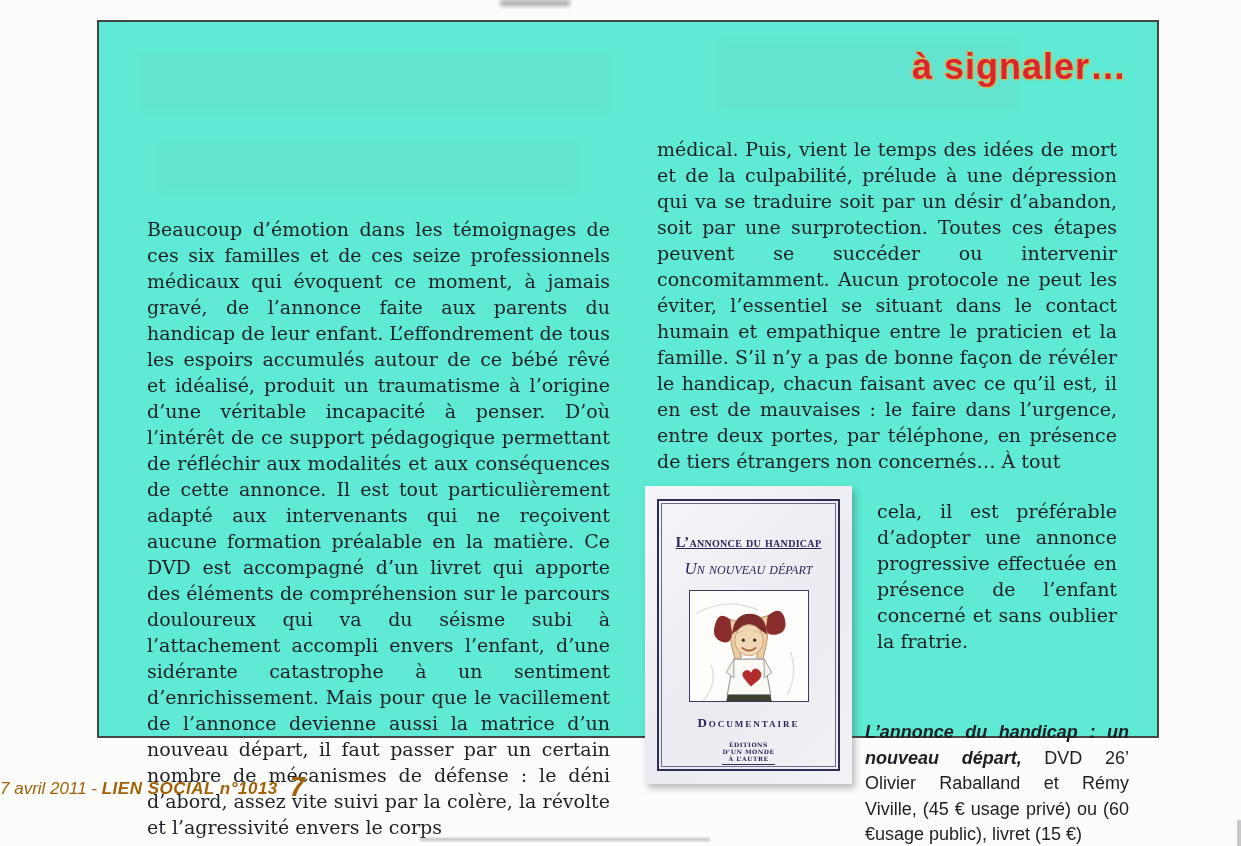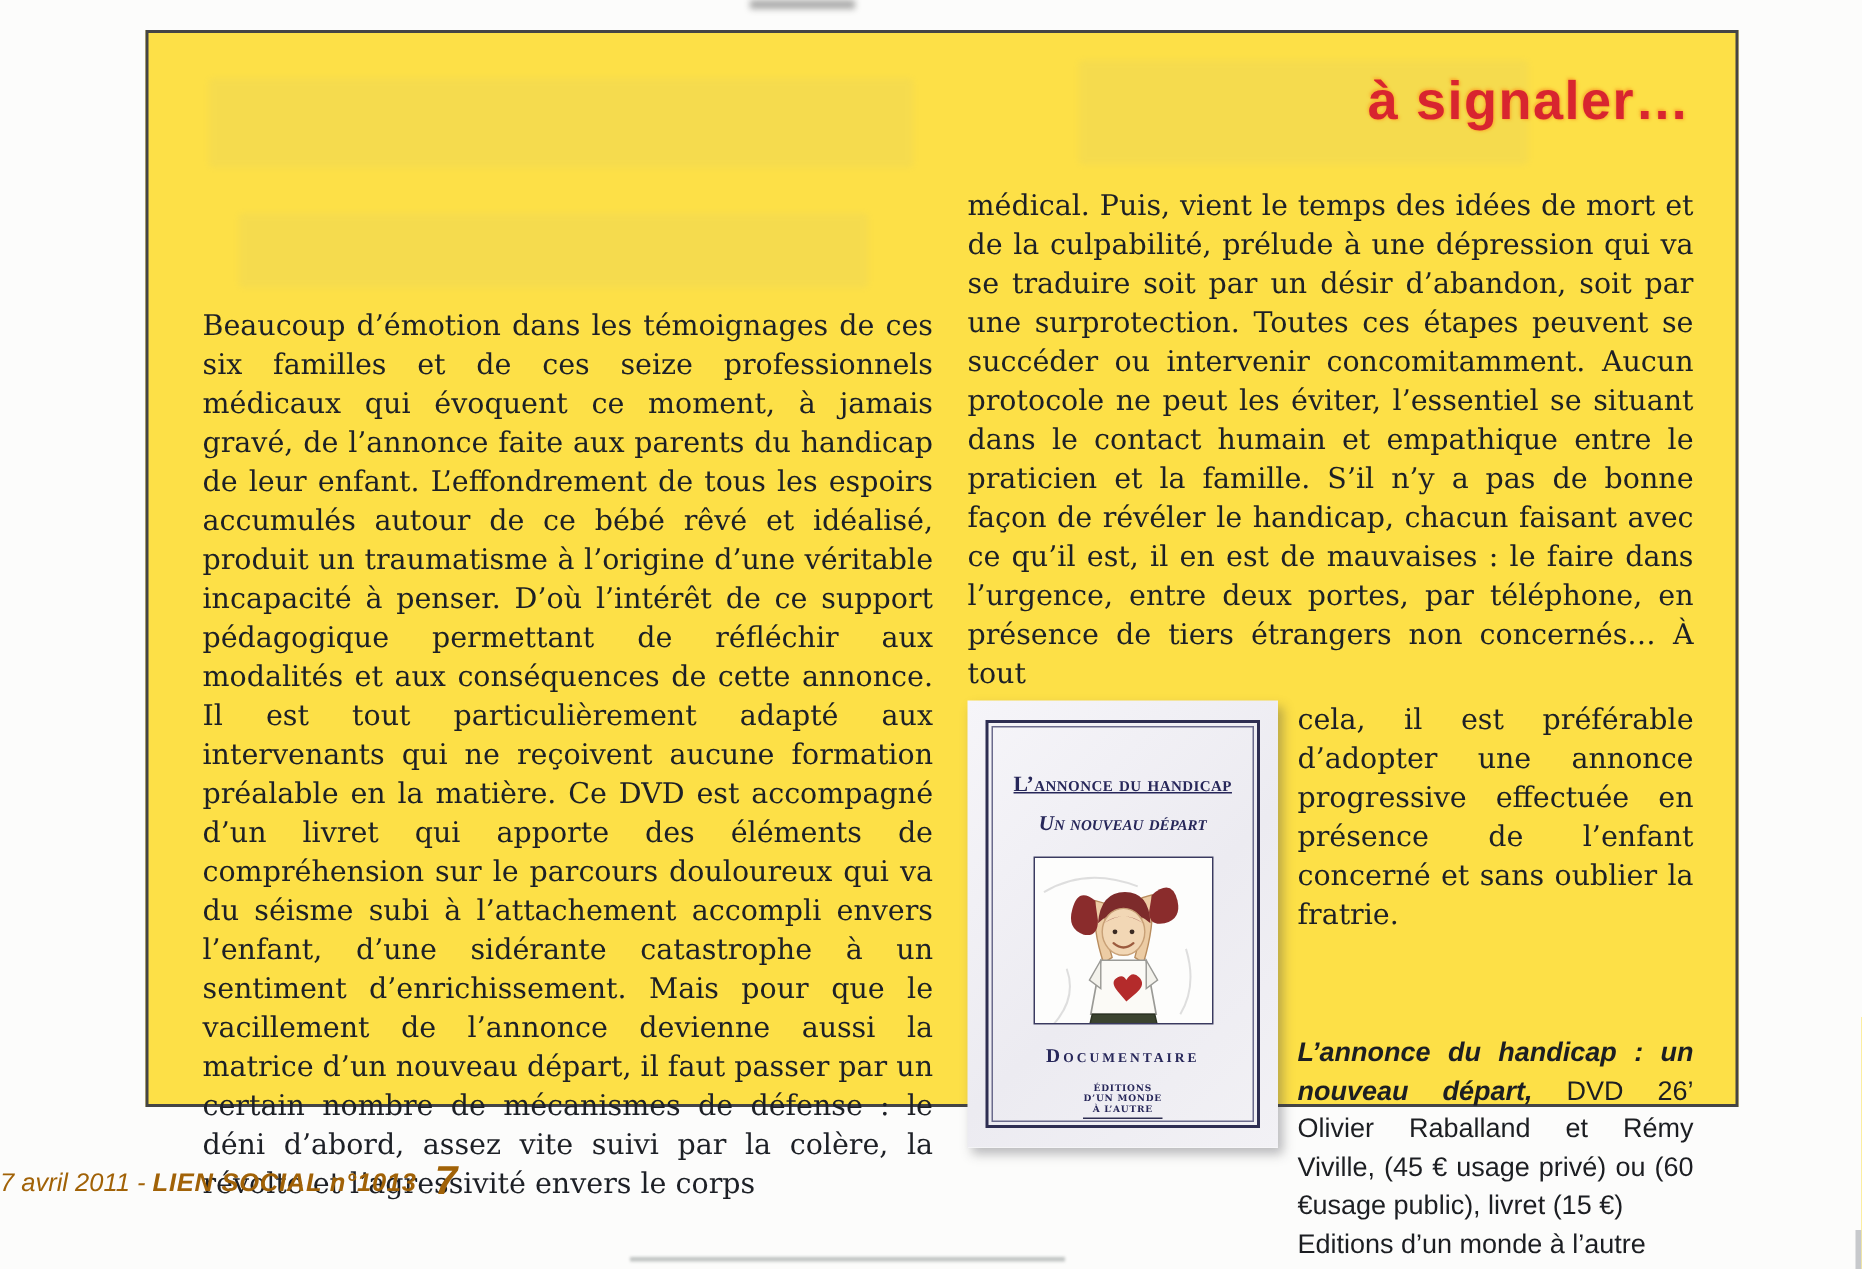--- a/index.html
+++ b/index.html
@@ -4,21 +4,21 @@
 <style>
   html,body{margin:0;padding:0;}
   body{
     width:1241px;height:846px;position:relative;overflow:hidden;
     background:#fcfcfb;
     font-family:"Liberation Sans",sans-serif;
   }
   
   .panel{
     position:absolute;left:97px;top:20px;width:1062px;height:718px;
-    background:#fde047;
+    background:#5eead4;
     border:2px solid #454545;
     box-sizing:border-box;
   }
   
   .ghost{
     position:absolute;background:#9aa5a8;opacity:.07;border-radius:3px;
     filter:blur(2px);pointer-events:none;
   }
   .ghost.g1{left:40px;top:30px;width:470px;height:60px;}
   .ghost.g2{left:620px;top:18px;width:300px;height:70px;}
@@ -38,21 +38,21 @@
     color:#2e3038;letter-spacing:-.5px;
   }
   
   .bodycopy{
     font-family:"DejaVu Serif","Liberation Serif",serif;
     font-size:19px;line-height:26px;color:#1d2026;
     text-align:justify;
   }
   .col-left{position:absolute;left:36px;top:182px;width:487px;}
   .col-right{position:absolute;left:546px;top:102px;width:484px;}
-  .col-right p,.col-left p{margin:0;}
+  .col-right p,.col-left p{margin:12px;}
   .media-row{display:flex;margin-top:5px;}
   .beside{flex:1;margin-left:13px;}
 
   
   .dvd{
     width:207px;height:298px;flex:0 0 207px;
     background:linear-gradient(135deg,#f6f5f9 0%,#ecebf1 55%,#f2f1f5 100%);
     box-shadow:3px 4px 7px rgba(60,60,70,.35);
     position:relative;box-sizing:border-box;padding:13px 12px;
   }
@@ -72,21 +72,21 @@
     font-variant:small-caps;letter-spacing:.4px;
     border-bottom:1px solid #2e2e52;padding-bottom:5px;width:92%;
   }
   .dvd-title{
     margin-top:24px;font-size:14.5px;font-weight:bold;
     font-variant:small-caps;letter-spacing:.3px;
     font-family:"Liberation Serif",serif;
     text-decoration:underline;
   }
   .dvd-subtitle{
-    font-size:14px;font-weight:bold;font-style:italic;
+    font-size:17px;font-weight:normal;font-style:italic;
     font-variant:small-caps;font-family:"Liberation Serif",serif;
     margin-top:1px;
   }
   .dvd-art{
     margin-top:8px;width:118px;height:142px;
     border:1px solid #3a3a60;background:#fdfdfc;overflow:hidden;
   }
   .dvd-genre{
     margin-top:8px;font-size:13px;font-weight:bold;
     font-variant:small-caps;letter-spacing:2px;

